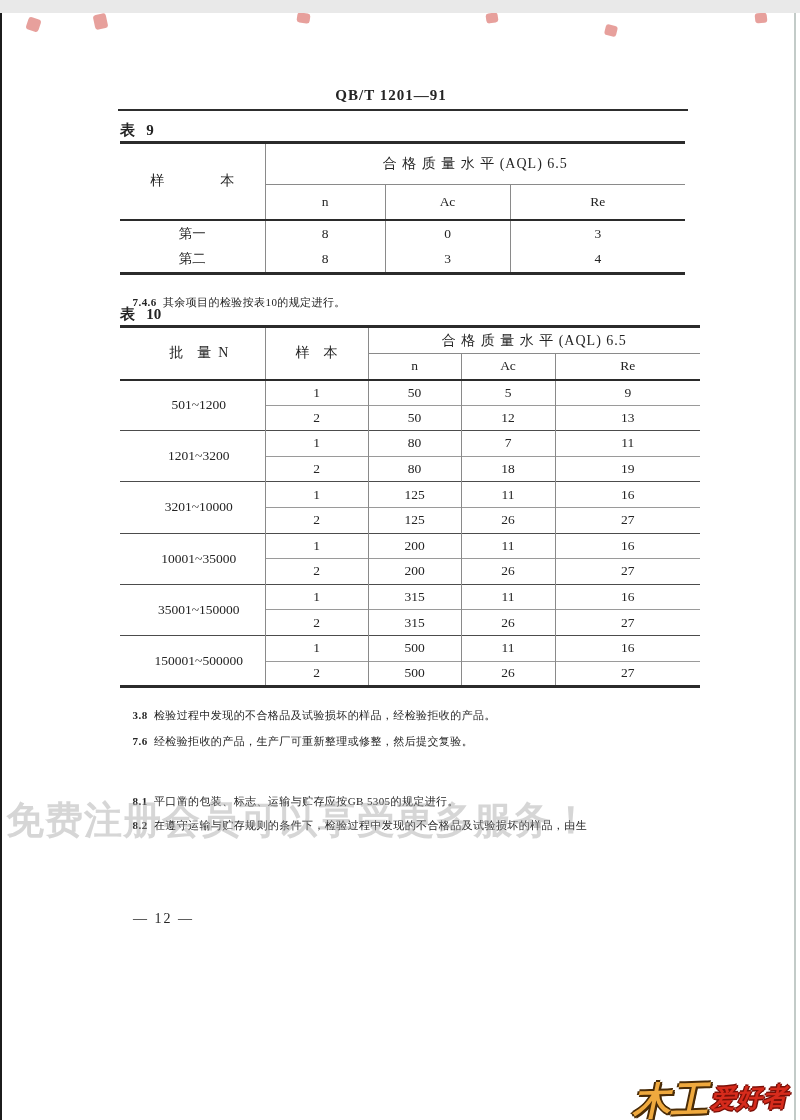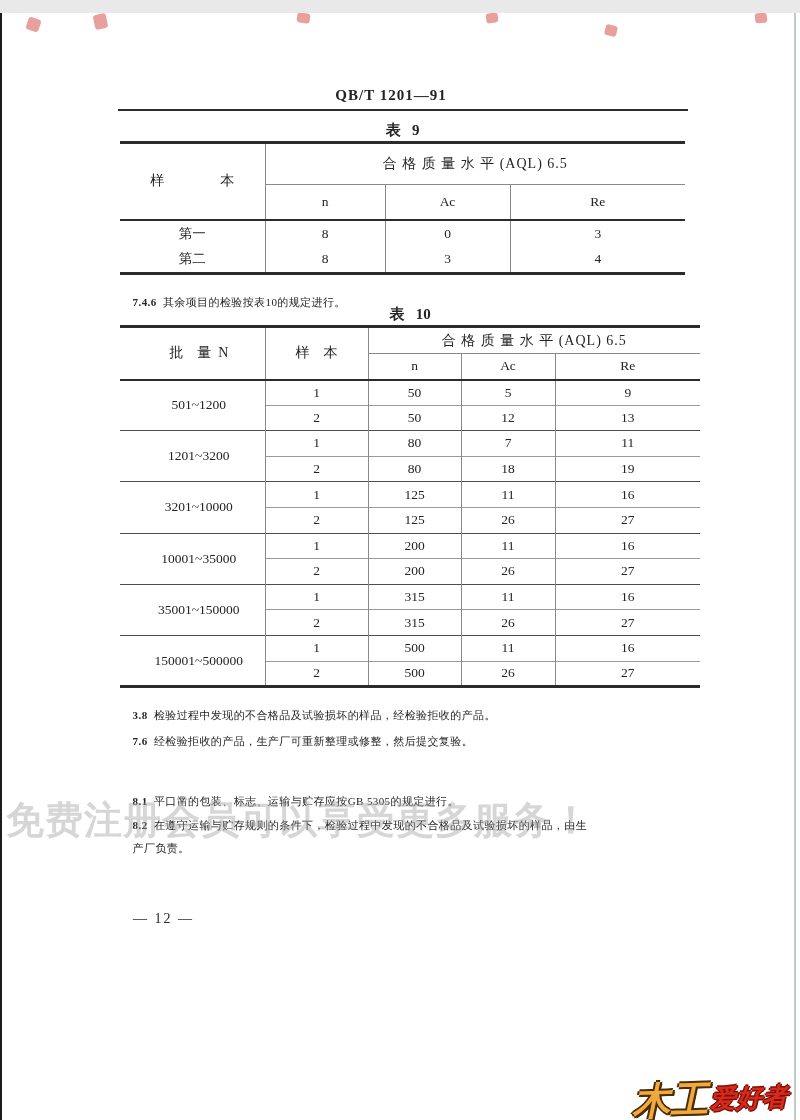--- a/index.html
+++ b/index.html
@@ -12,21 +12,21 @@
   .edge-right { position:absolute; right:4px; top:0; width:2px; height:1120px; background:#c3cbc8; }
 
   .rmark { position:absolute; background:rgba(211,82,74,0.55); border-radius:3px; }
 
   .hdr-code {
     position:absolute; top:74px; left:111px; width:560px; text-align:center;
     font-size:15px; font-weight:bold; letter-spacing:1px; white-space:pre;
   }
   .hdr-rule { position:absolute; top:96px; left:118px; width:570px; height:2px; background:#2e2e2e; }
 
-  .tbl-title { position:absolute; text-align:center; font-size:15px; font-weight:bold; white-space:pre; }
+  .tbl-title { position:absolute; text-align:left; font-size:15px; font-weight:bold; white-space:pre; }
   .t9-title  { top:108px; left:120px; width:565px; }
   .t10-title { top:292px; left:120px; width:580px; }
 
   table { border-collapse:collapse; table-layout:fixed; position:absolute; background:transparent; }
   td {
     text-align:center; vertical-align:middle; font-size:13.5px;
     padding:0; white-space:pre; overflow:hidden;
   }
   .t9  { top:128px; left:120px; width:565px; border-top:3px solid #2b2b2b; border-bottom:3px solid #2b2b2b; }
   .t10 { top:312px; left:120px; width:580px; border-top:3px solid #2b2b2b; border-bottom:3px solid #2b2b2b; }
@@ -230,23 +230,20 @@
   </div>
   <div class="para" style="top:709px">
     <span class="cnum">7.6</span><span>  </span><span>经检验拒收的产品，生产厂可重新整理或修整，然后提交复验。</span>
   </div>
   <div class="para" style="top:769px">
     <span class="cnum">8.1</span><span>  </span><span>平口凿的包装、标志、运输与贮存应按GB 5305的规定进行。</span>
   </div>
   <div class="para" style="top:793px">
     <span class="cnum">8.2</span><span>  </span><span>在遵守运输与贮存规则的条件下，检验过程中发现的不合格品及试验损坏的样品，由生</span>
   </div>
-  <div class="para" style="top:816px">
-    <span>产厂负责。</span>
-  </div>
 
   <div class="watermark">免费注册会员可以享受更多服务！</div>
 
   <div class="pageno">— 12 —</div>
 
   <div class="logo">
     <span class="logo-wood">木工</span><span class="logo-fans">爱好者</span>
   </div>
 
 </div>

